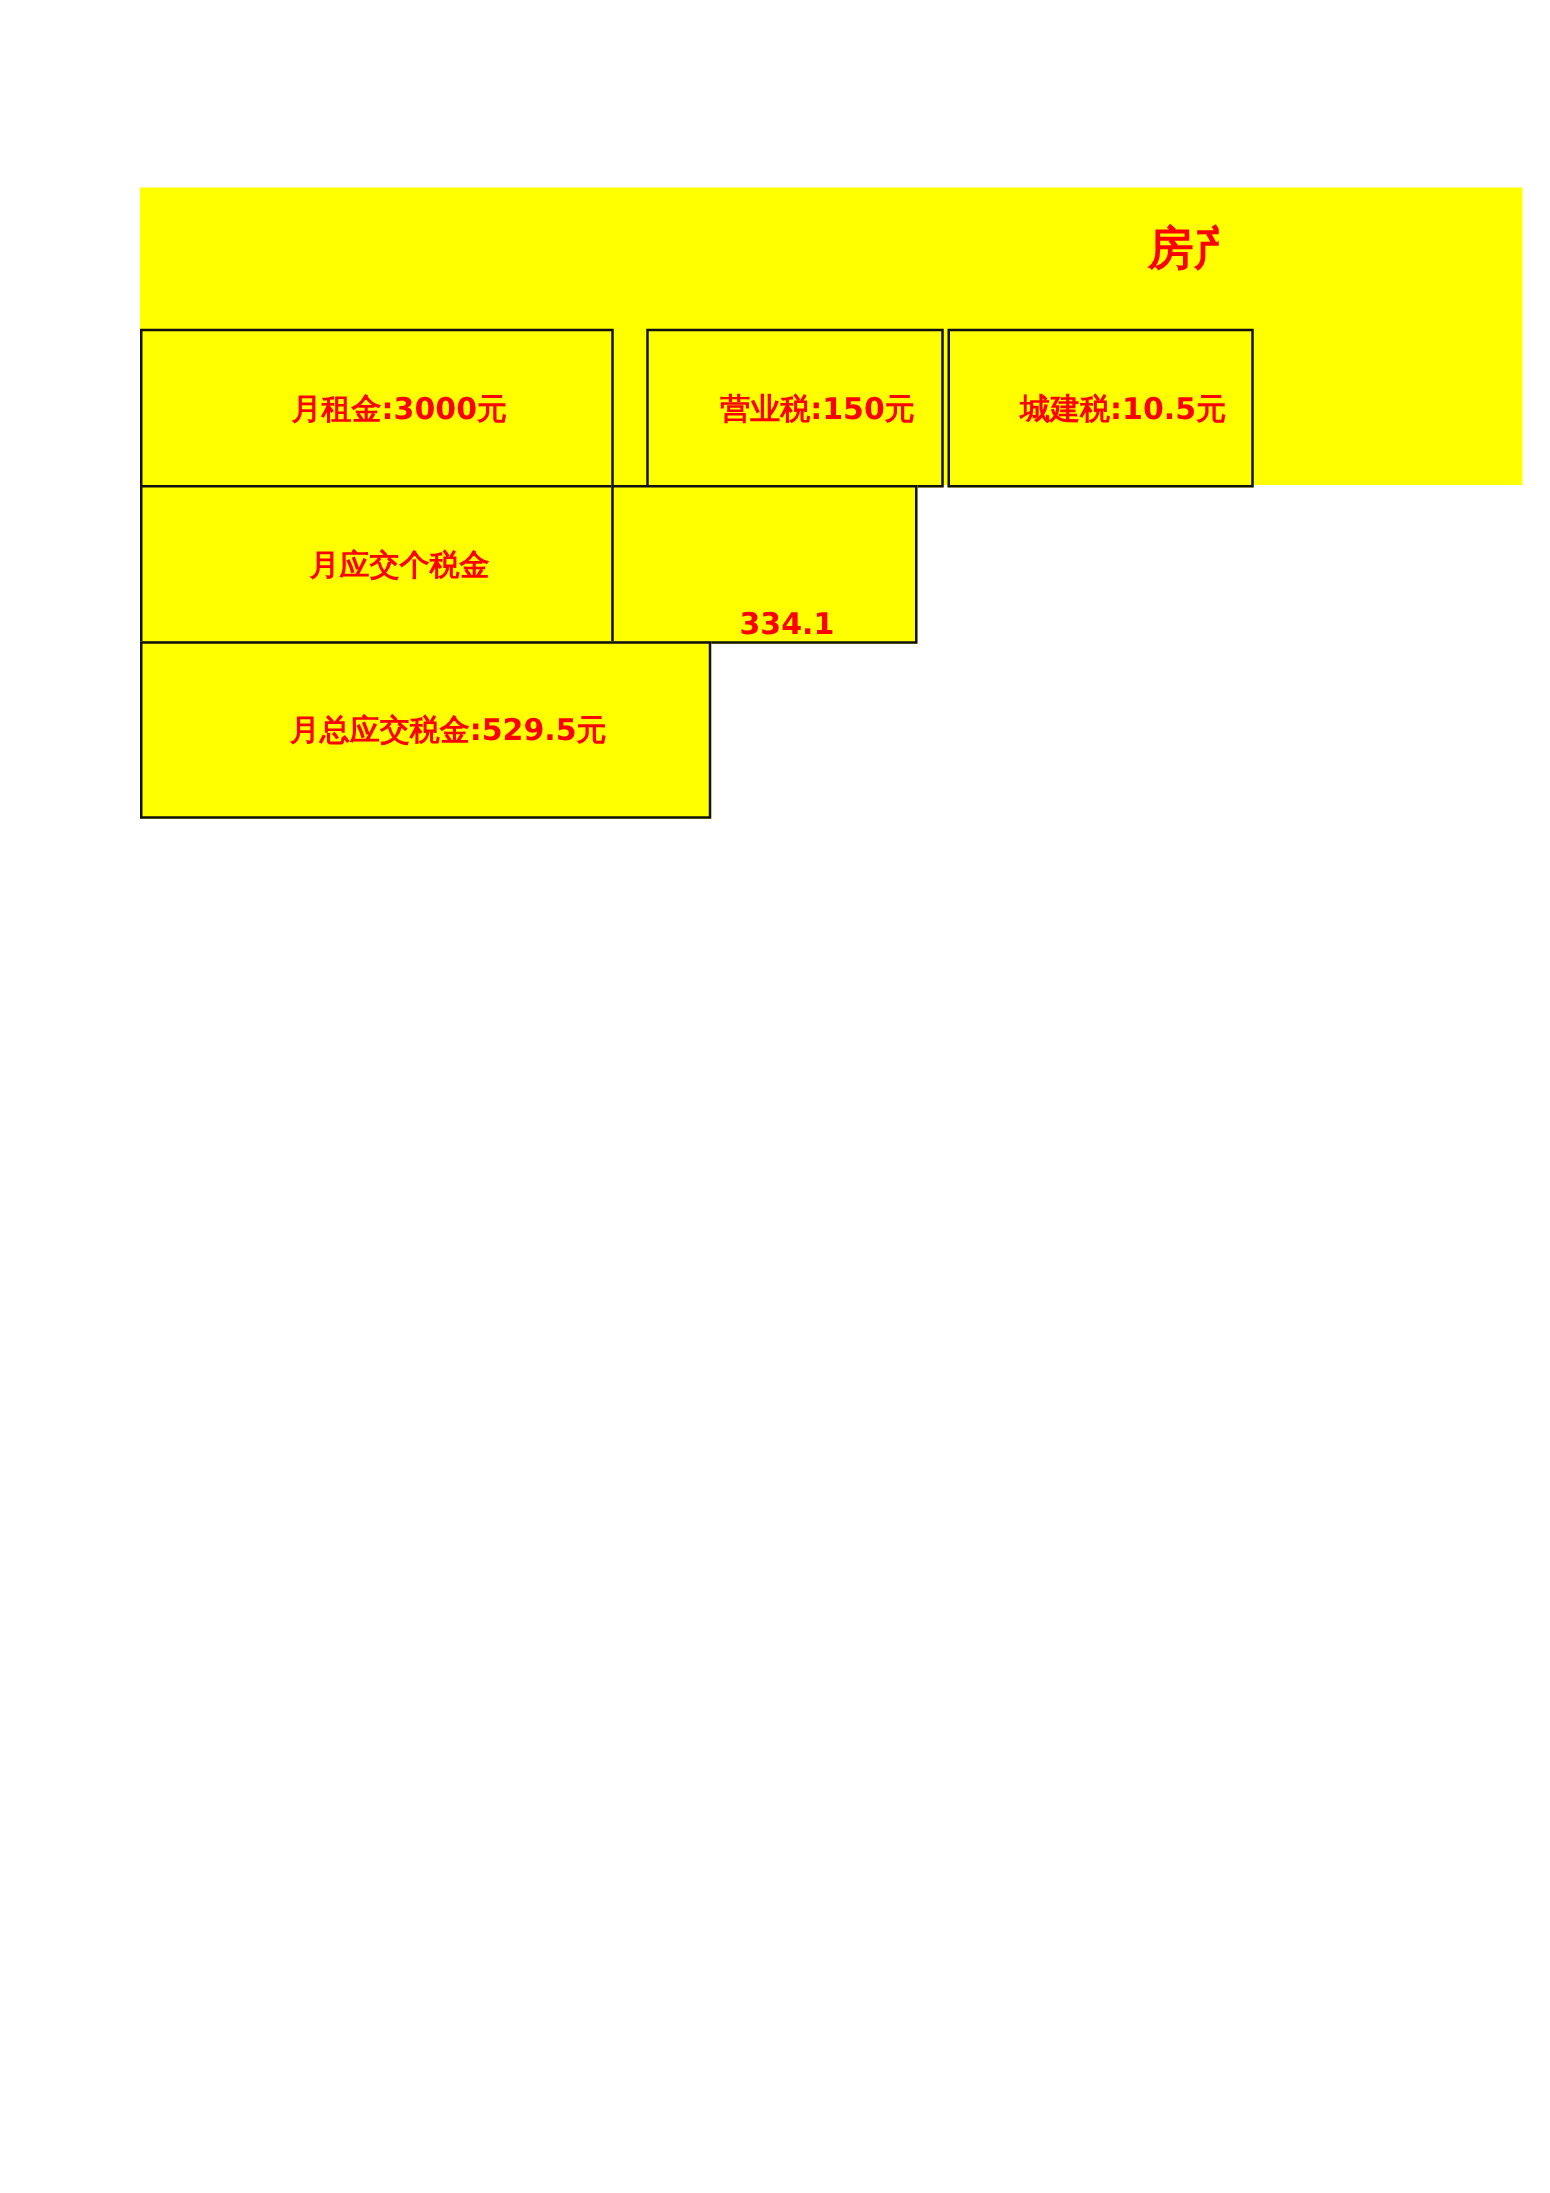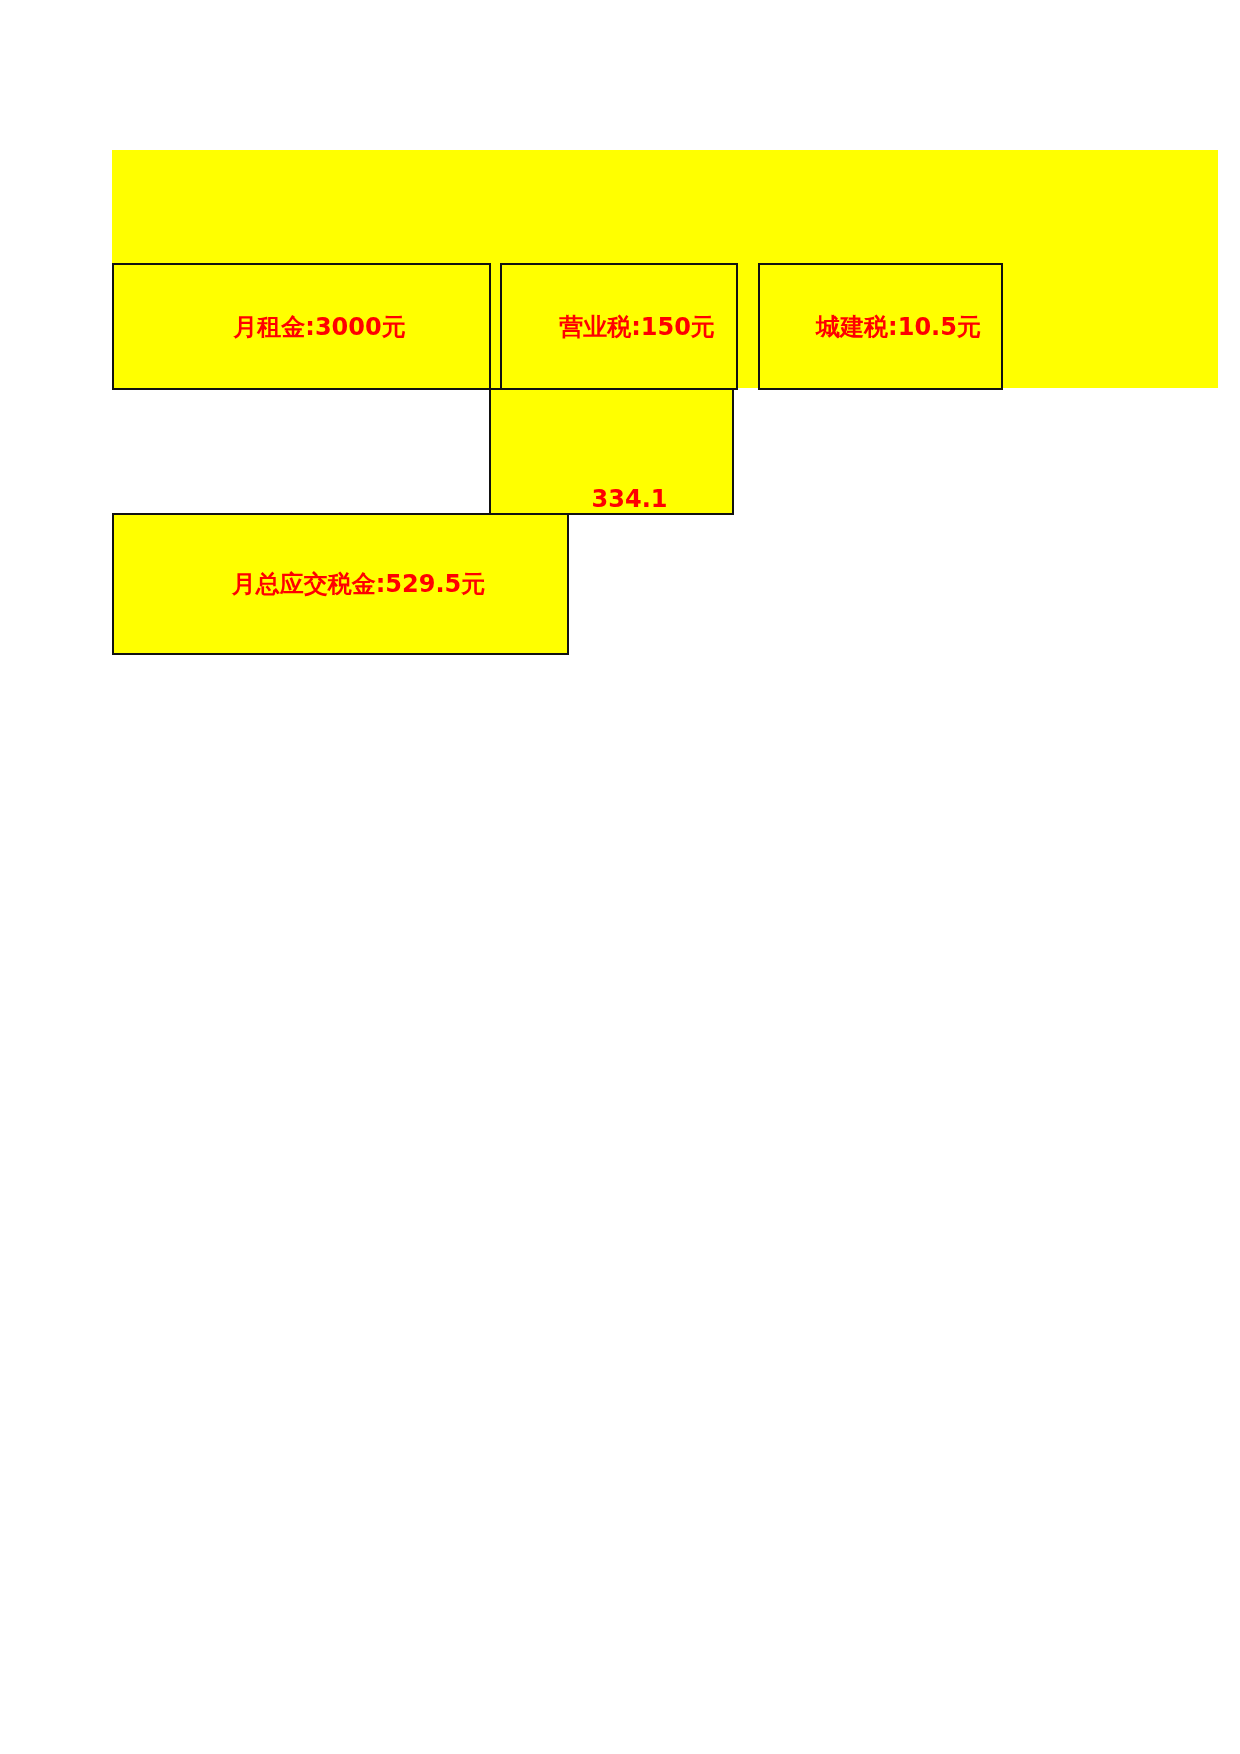--- a/index.html
+++ b/index.html
@@ -64,31 +64,37 @@
       padding-left: 36px;
     }
   </style>
 </head>
 <body>
 
 <div class="sheet">
 
   <div class="yellow title-band"></div>
 
+  <div class="title-clip">
+    <span class="title-text">房产</span>
+  </div>
 
   <div class="cell" style="left:112px; top:263px; width:379px; height:127px;">
     <span>月租金:3000元</span>
   </div>
-  <div class="cell" style="left:500px; top:263px; width:238px; height:127px;">
+  <div class="cell" style="left:517px; top:263px; width:238px; height:127px;">
     <span>营业税:150元</span>
   </div>
   <div class="cell" style="left:732px; top:263px; width:245px; height:127px;margin-left:26px;">
     <span>城建税:10.5元</span>
   </div>
 
+  <div class="cell" style="left:112px; top:388px; width:379px; height:127px;">
+    <span>月应交个税金</span>
+  </div>
   <div class="cell" style="left:489px; top:388px; width:245px; height:127px;align-items:flex-end;">
     <span>334.1</span>
   </div>
 
   <div class="cell" style="left:112px; top:513px; width:457px; height:142px;">
     <span>月总应交税金:529.5元</span>
   </div>
 
 </div>
 

